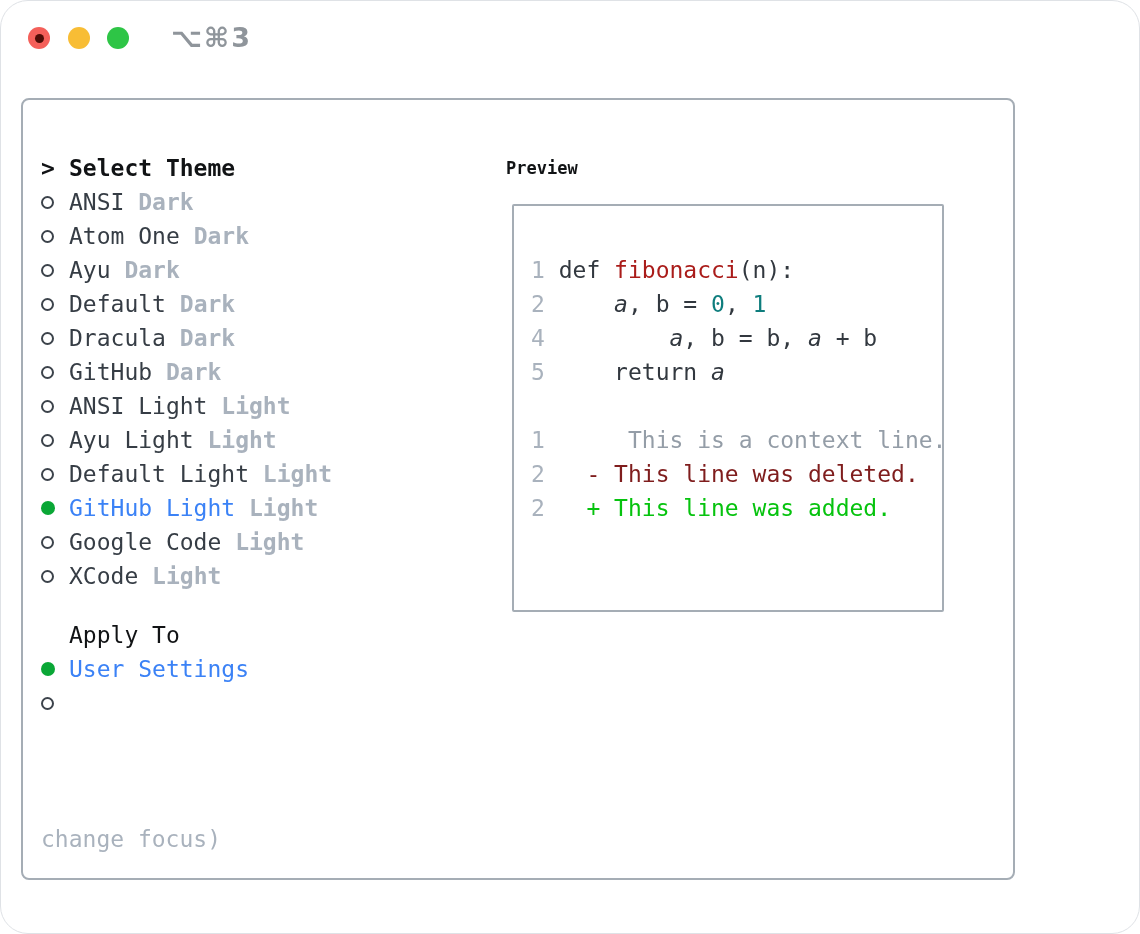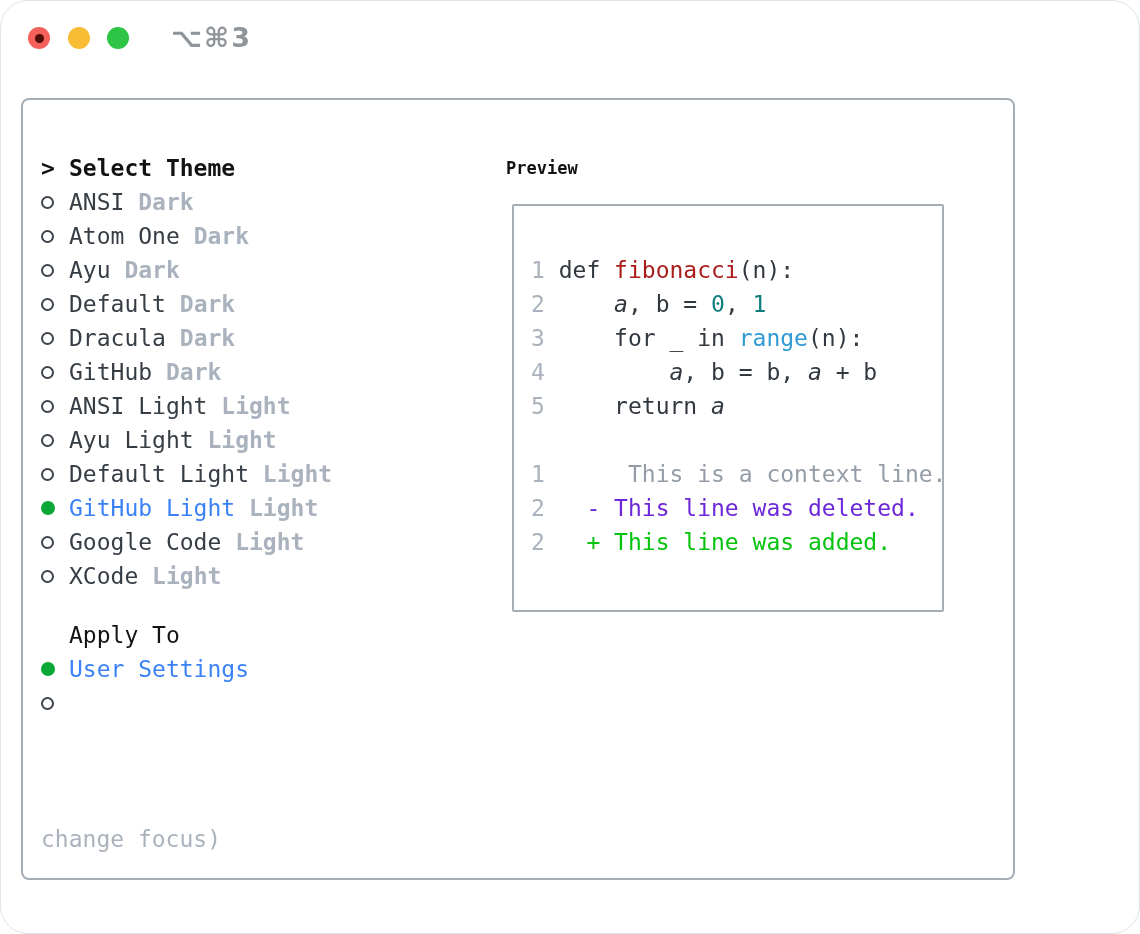--- a/index.html
+++ b/index.html
@@ -43,21 +43,21 @@
     border:2px solid #a5adb5;border-radius:2px;box-sizing:border-box;background:#fff;
   }
   .code{position:absolute;left:17px;top:47px;}
   .cl{height:34px;line-height:34px;font-size:23px;white-space:pre;}
   .cl .n{color:#a9b2bd;}
   .c-k{color:#32383f;}
   .c-fn{color:#aa1c1a;}
   .c-lit{color:#0e7d7d;}
   .c-bi{color:#2f9ad4;}
   .c-ctx{color:#949da7;}
-  .c-del{color:#6d28d9;}
+  .c-del{color:#7f1d1d;}
   .c-add{color:#06c30e;}
   .it{font-style:italic;}
 </style>
 </head>
 <body>
 
 <div class="window">
 
   <span class="tl red"></span>
   <span class="tl yellow"></span>
@@ -97,21 +97,20 @@
         <div>change focus)</div>
       </div>
     </div>
 
     <div class="preview-hdr">Preview</div>
 
     <div class="preview-box">
       <div class="code" id="code-preview">
           <div class="cl"><span class="n">1 </span><span class="c-k">def </span><span class="c-fn">fibonacci</span><span class="c-k">(n):</span></div>
           <div class="cl"><span class="n">2 </span><span class="c-k">    </span><span class="c-k it">a</span><span class="c-k">, b = </span><span class="c-lit">0</span><span class="c-k">, </span><span class="c-lit">1</span></div>
-          <div class="cl"><span class="n">3 </span><span class="c-k">    for _ in </span><span class="c-bi">range</span><span class="c-k">(n):</span></div>
           <div class="cl"><span class="n">4 </span><span class="c-k">        </span><span class="c-k it">a</span><span class="c-k">, b = b, </span><span class="c-k it">a</span><span class="c-k"> + b</span></div>
           <div class="cl"><span class="n">5 </span><span class="c-k">    return </span><span class="c-k it">a</span></div>
           <div class="cl">&nbsp;</div>
           <div class="cl"><span class="n">1 </span><span class="c-ctx">     This is a context line.</span></div>
           <div class="cl"><span class="n">2 </span><span class="c-del">  - This line was deleted.</span></div>
           <div class="cl"><span class="n">2 </span><span class="c-add">  + This line was added.</span></div>
         </div>
     </div>
 
   </div>

